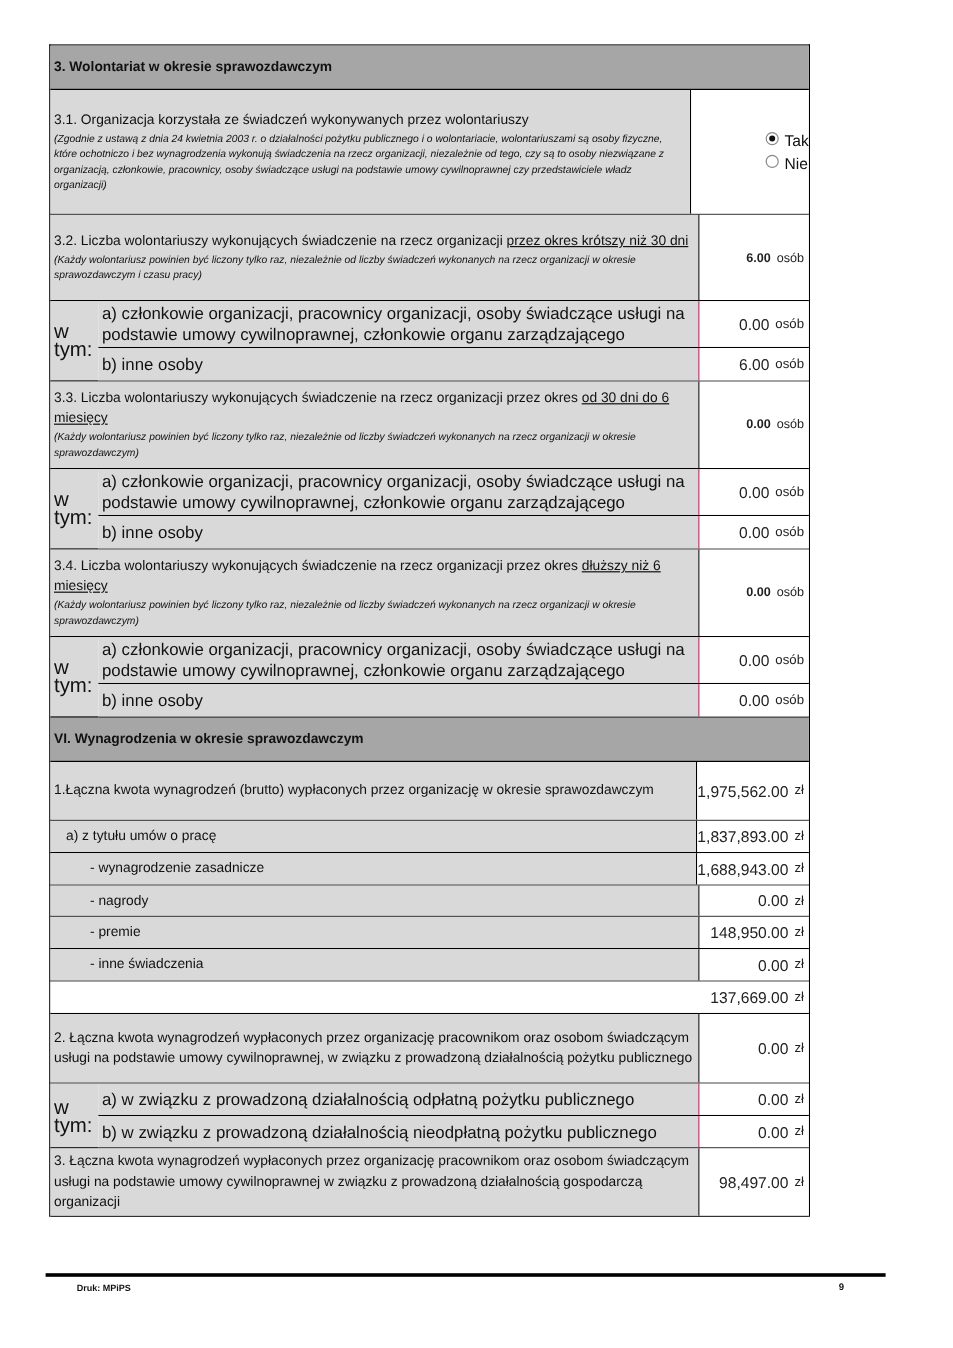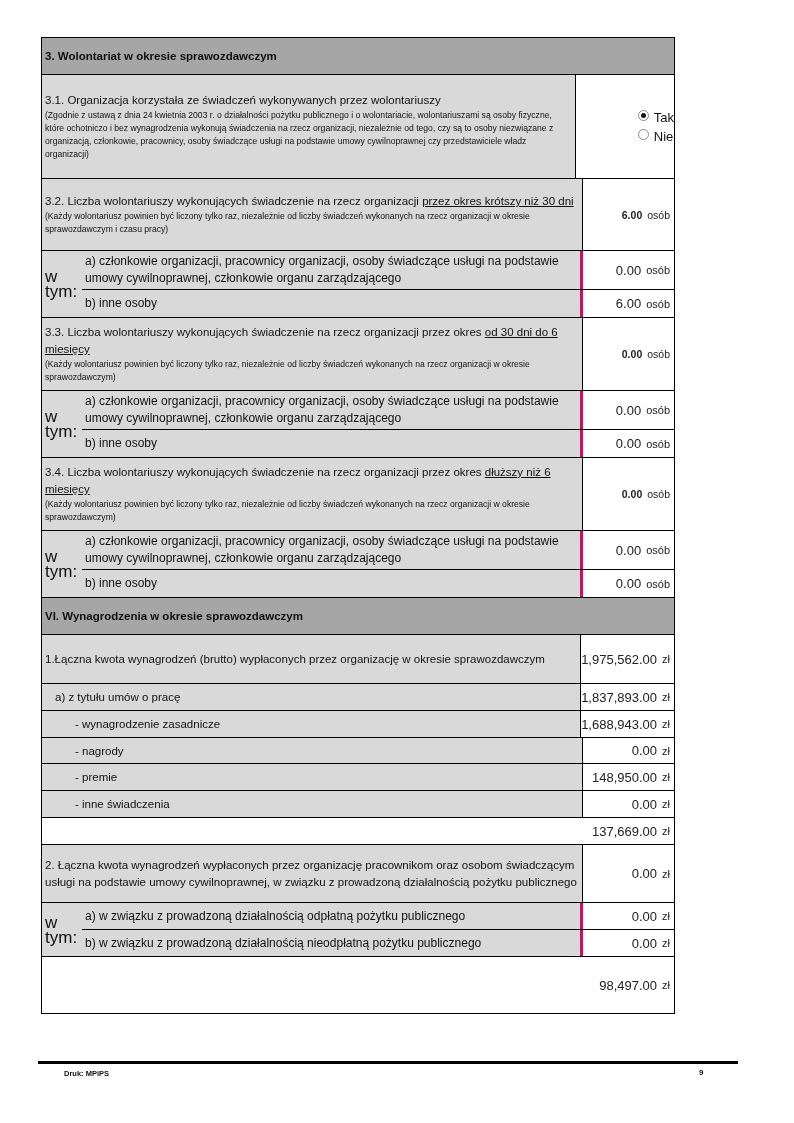--- a/index.html
+++ b/index.html
@@ -5,28 +5,28 @@
   html, body { margin: 0; padding: 0; background: #ffffff; }
   body { width: 794px; height: 1123px; position: relative; font-family: "Liberation Sans", sans-serif; color: #111; }
   .sheet { position: absolute; left: 41px; top: 37px; width: 634px; border: 1px solid #000; border-bottom: none; box-sizing: border-box; }
   .row { display: flex; border-bottom: 1px solid #000; box-sizing: border-box; }
   .sec { background: #a6a6a6; height: 37px; align-items: center; padding-left: 3px; font-weight: bold; font-size: 11.5px; }
   .lab { background: #d9d9d9; width: 541px; border-right: 1px solid #000; box-sizing: border-box; padding: 0 3px; display: flex; flex-direction: column; justify-content: center; font-size: 11.5px; }
   .val { flex: 1; display: flex; align-items: center; justify-content: flex-end; padding-right: 4px; font-size: 13px; color: #222; background: #fff; }
   .val.bold { font-weight: bold; font-size: 10.5px; }
   .val .unit { font-size: 11px; margin-left: 5px; }
   .val.bold .unit { font-weight: normal; font-size: 10.5px; }
-  .note { font-size: 8.6px; line-height: 13px; }
+  .note { font-style: italic; font-size: 8.6px; line-height: 13px; }
   .main { line-height: 17px; }
   .u { text-decoration: underline; }
   .split { display: flex; width: 100%; }
   .wt { width: 40px; background: #d9d9d9; display: flex; flex-direction: column; justify-content: center; padding-left: 3px; font-size: 17px; line-height: 15px; box-sizing: border-box; border-bottom: 1px solid #000; }
   .sub { flex: 1; display: flex; flex-direction: column; }
   .subrow { display: flex; border-bottom: 1px solid #000; }
-  .subrow .lab2 { background: #d9d9d9; width: 501px; border-right: 3px solid #be185d; box-sizing: border-box; padding: 0 3px; display: flex; align-items: center; font-size: 12px; line-height: 17px; }
+  .subrow .lab2 { background: #d9d9d9; width: 501px; border-right: 1px solid #be185d; box-sizing: border-box; padding: 0 3px; display: flex; align-items: center; font-size: 14px; line-height: 17px; }
   .radio-cell { flex: 1; background: #fff; display: flex; flex-direction: column; justify-content: center; padding-left: 62px; font-size: 13px; }
   .radio { display: flex; align-items: flex-start; margin: 2px 0; }
   .rb { width: 9px; height: 9px; border: 1px solid #888; border-radius: 50%; margin-right: 5px; position: relative; background: #fff; }
   .rb.on::after { content: ""; position: absolute; left: 2px; top: 2px; width: 5px; height: 5px; border-radius: 50%; background: #111; }
   .footer-line { position: absolute; left: 38px; top: 1061px; width: 700px; height: 3px; background: #000; }
   .footer-left { position: absolute; left: 64px; top: 1069px; font-size: 7.5px; font-weight: bold; }
   .footer-right { position: absolute; left: 699px; top: 1068px; font-size: 8px; font-weight: bold; }
 </style>
 </head>
 <body>
@@ -223,20 +223,23 @@
         <div class="lab2">b) w związku z prowadzoną działalnością nieodpłatną pożytku publicznego</div>
         <div class="val">
             <span>0.00</span>
             <span class="unit">zł</span>
           </div>
       </div>
     </div>
   </div>
 
   <div class="row" style="height:57px">
+    <div class="lab">
+        <span class="main">3. Łączna kwota wynagrodzeń wypłaconych przez organizację pracownikom oraz osobom świadczącym usługi na podstawie umowy cywilnoprawnej w związku z prowadzoną działalnością gospodarczą organizacji</span>
+      </div>
     <div class="val">
         <span>98,497.00</span>
         <span class="unit">zł</span>
       </div>
   </div>
 </div>
 
 <div class="footer-line"></div>
 <div class="footer-left">Druk: MPiPS</div>
 <div class="footer-right">9</div>

